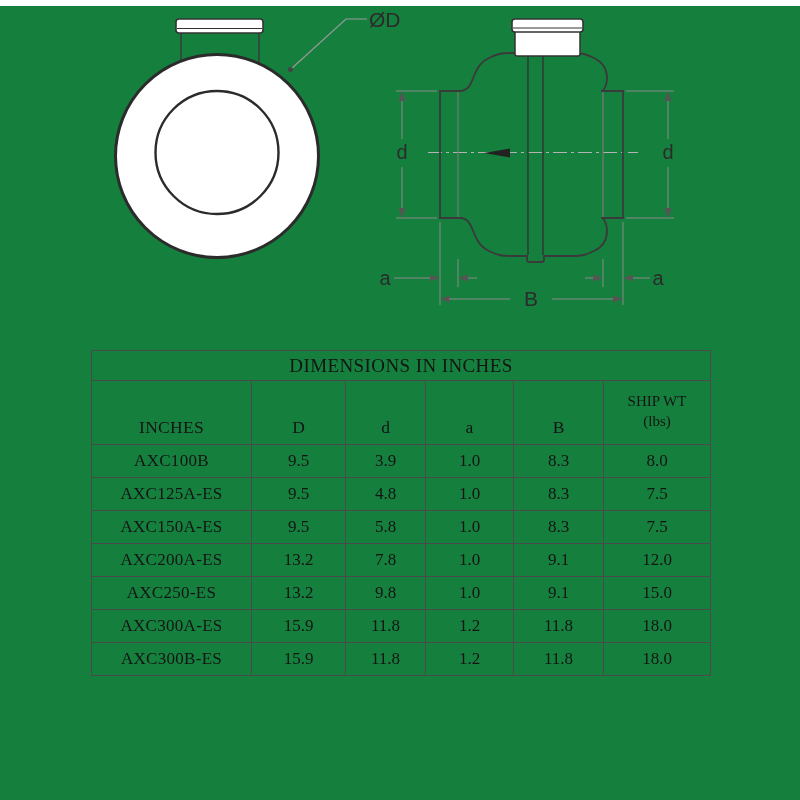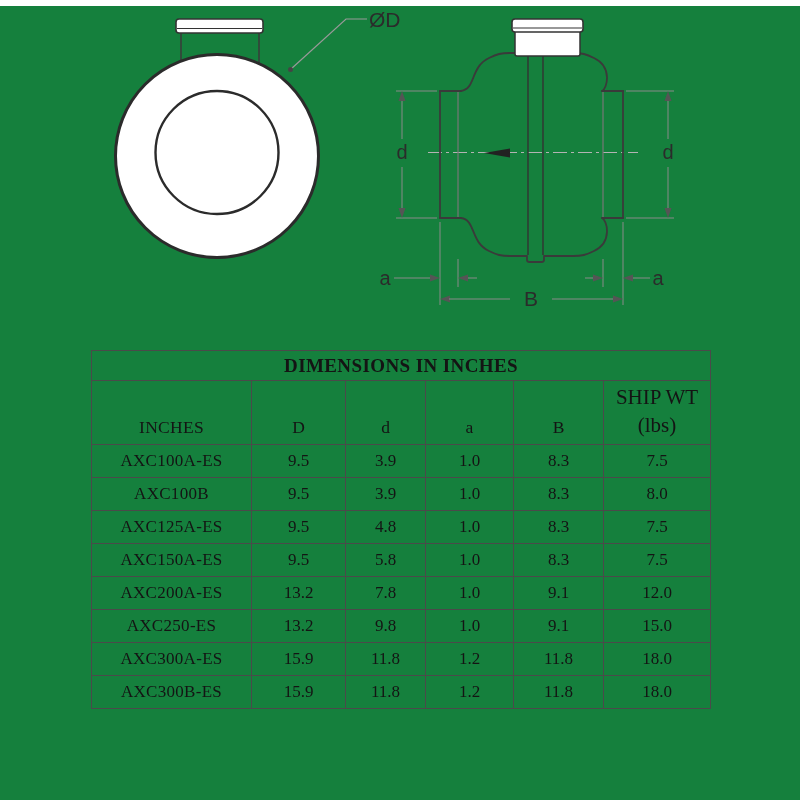--- a/index.html
+++ b/index.html
@@ -7,23 +7,23 @@
         font-family:"Liberation Serif",serif;color:#111;margin-top:6px;}
   #drawing{position:absolute;left:0;top:0;}
   .dim-label{font-family:"Liberation Sans",sans-serif;font-size:20px;fill:#2b2b2b;}
   .dim-label-big{font-family:"Liberation Sans",sans-serif;font-size:21px;fill:#2b2b2b;}
 
   table.dims{position:absolute;left:91px;top:344px;width:619px;
              border-collapse:collapse;table-layout:fixed;
              font-family:"Liberation Serif",serif;}
   table.dims td{border:1px solid #4a4a4a;font-size:17px;color:#141414;
                 text-align:center;vertical-align:middle;padding:0;}
-  tr.title-row td{height:29px;font-size:19px;font-weight:bold;letter-spacing:.4px;}
+  tr.title-row td{height:29px;font-size:19px;font-weight:normal;letter-spacing:.4px;}
   tr.header-row td{height:57px;vertical-align:bottom;padding-bottom:6px;font-size:17.5px;}
-  tr.header-row td.shipwt{vertical-align:middle;line-height:1.3;font-size:21px;padding-bottom:2px;}
+  tr.header-row td.shipwt{vertical-align:middle;line-height:1.3;font-size:15px;padding-bottom:2px;}
   tr.data-row td{height:32px;}
   td.model-cell{text-align:left;padding-left:8px;letter-spacing:.3px;}
 </style>
 </head>
 <body>
 
 <div id="page">
 
   <svg id="drawing" width="800" height="335" viewBox="0 0 800 335">
 
@@ -155,28 +155,20 @@
         <td>d</td>
         <td>a</td>
         <td>B</td>
         <td class="shipwt">
           <div>SHIP WT</div>
           <div>(lbs)</div>
         </td>
       </tr>
 
       <tr class="data-row">
-        <td class="model-cell">AXC100A-ES</td>
-        <td>9.5</td>
-        <td>3.9</td>
-        <td>1.0</td>
-        <td>8.3</td>
-        <td>7.5</td>
-      </tr>
-      <tr class="data-row">
         <td class="model-cell">AXC100B</td>
         <td>9.5</td>
         <td>3.9</td>
         <td>1.0</td>
         <td>8.3</td>
         <td>8.0</td>
       </tr>
       <tr class="data-row">
         <td class="model-cell">AXC125A-ES</td>
         <td>9.5</td>

